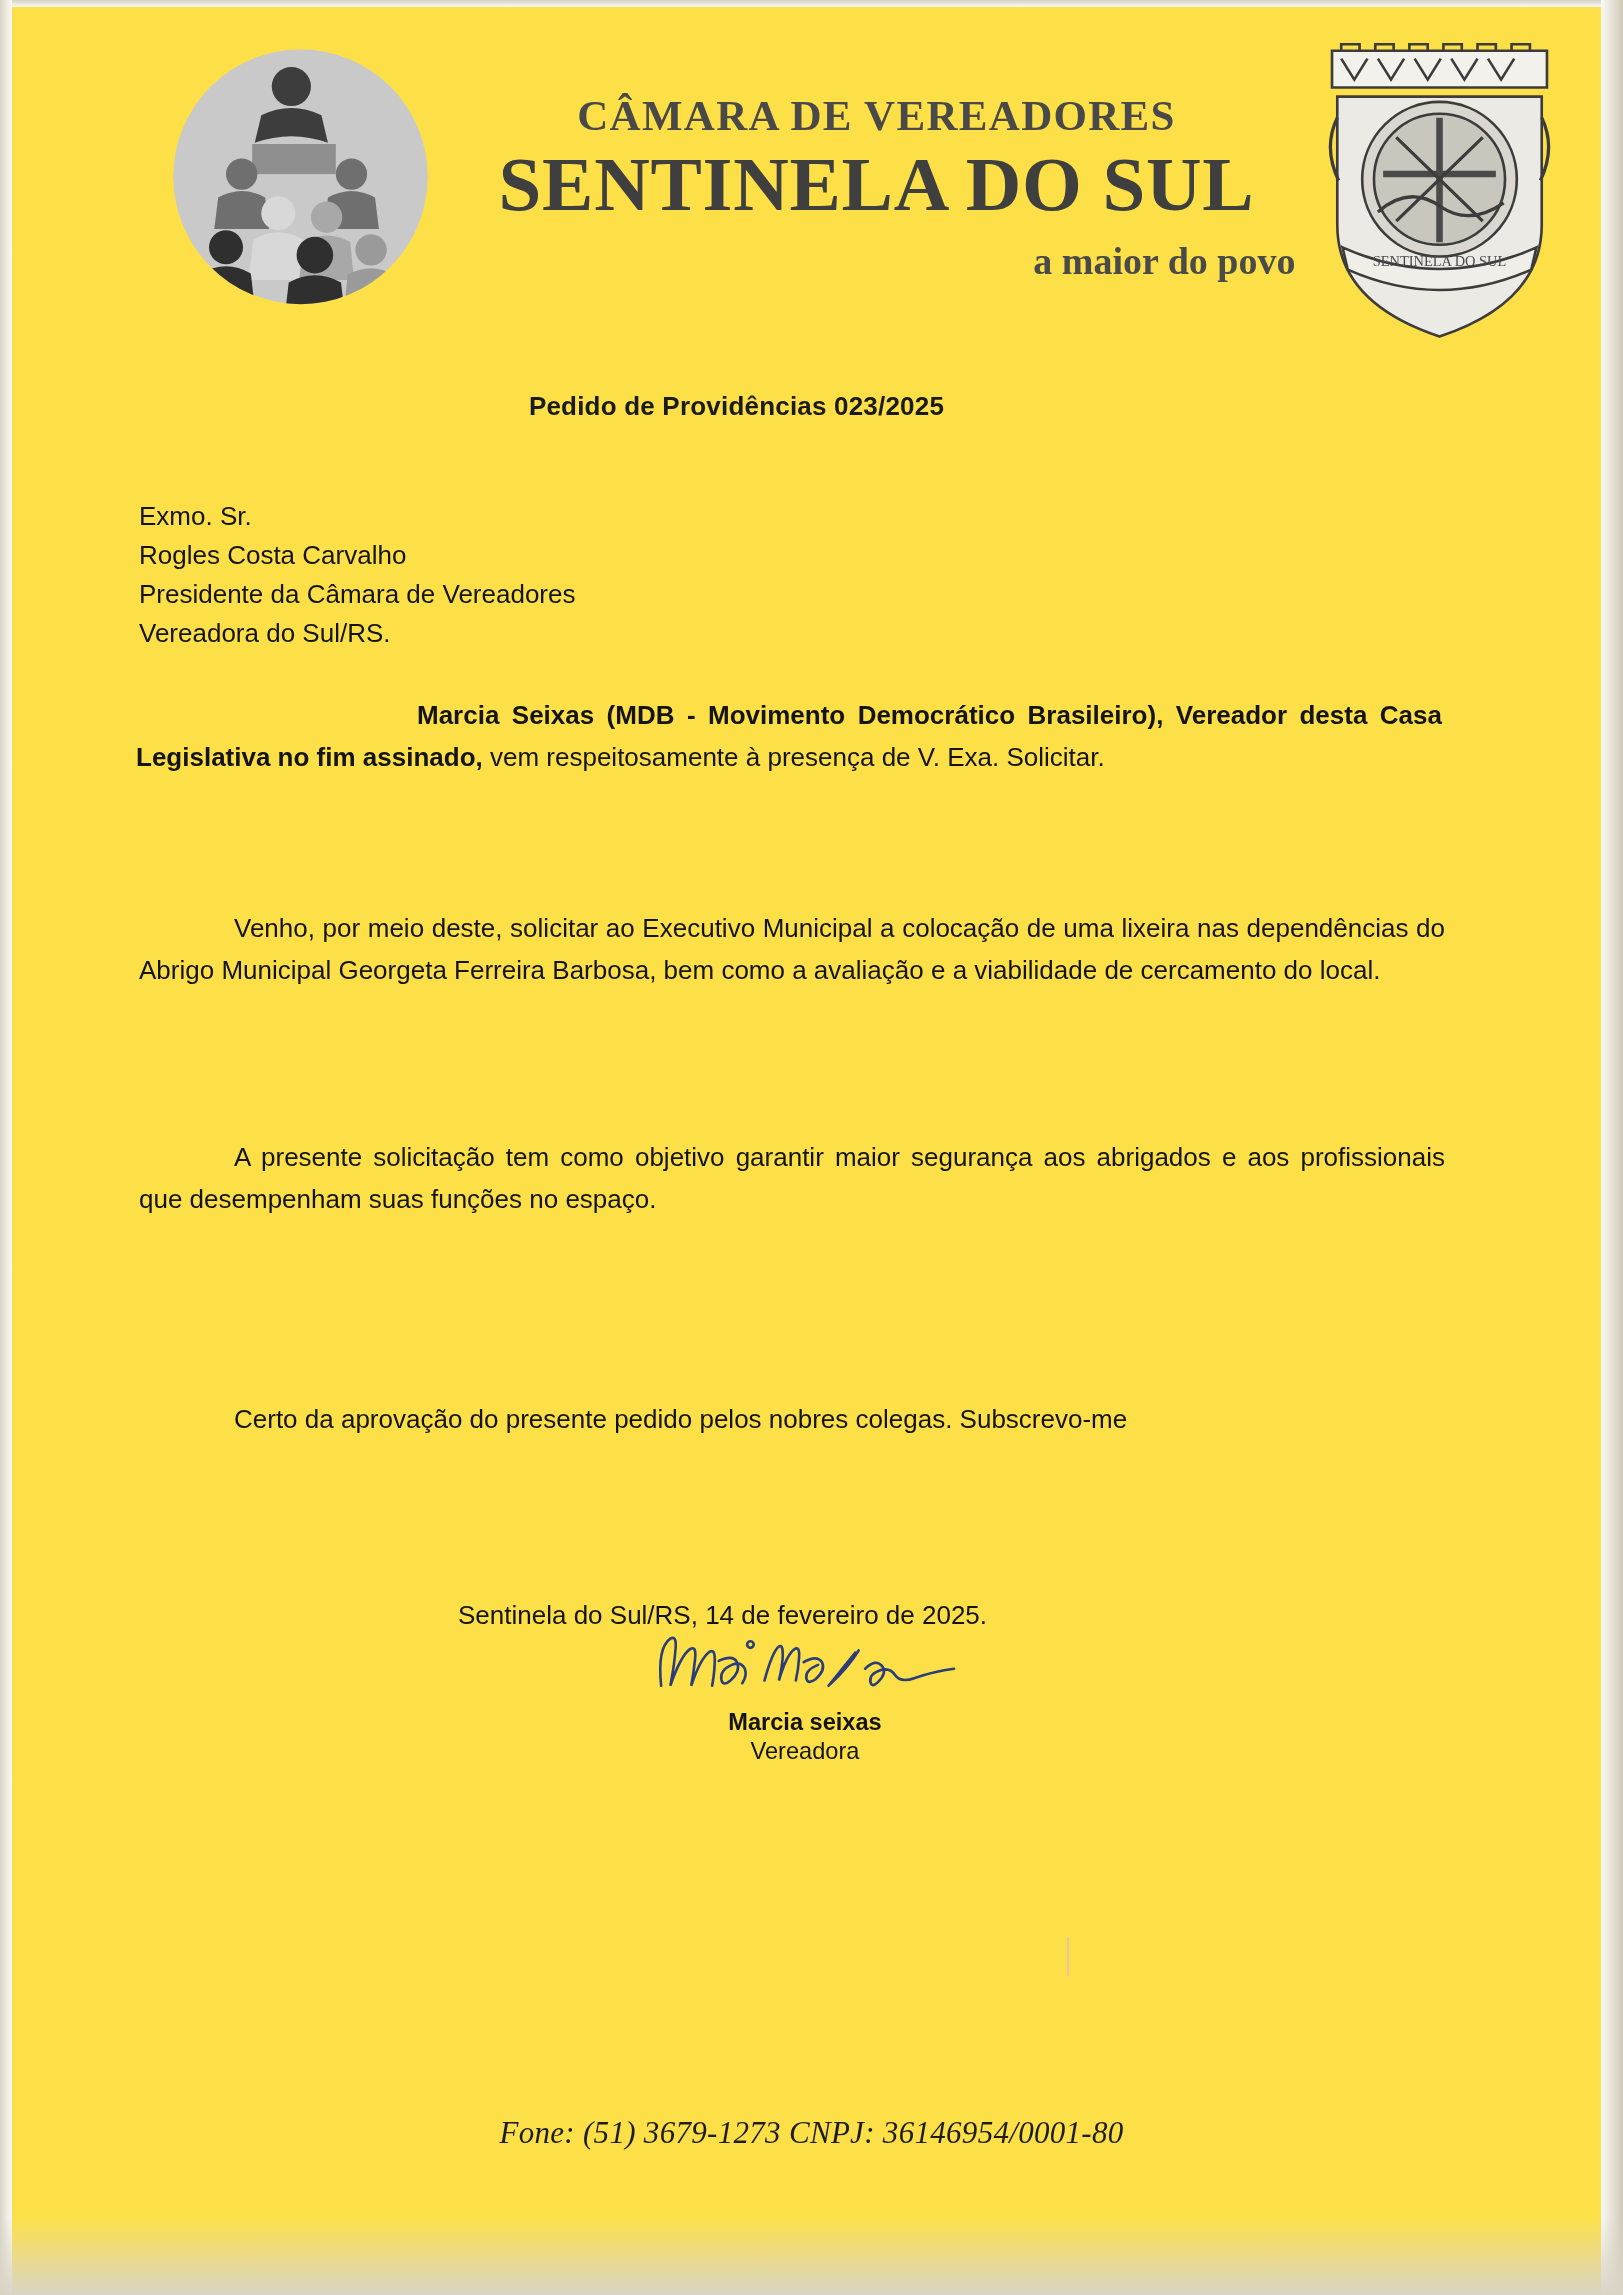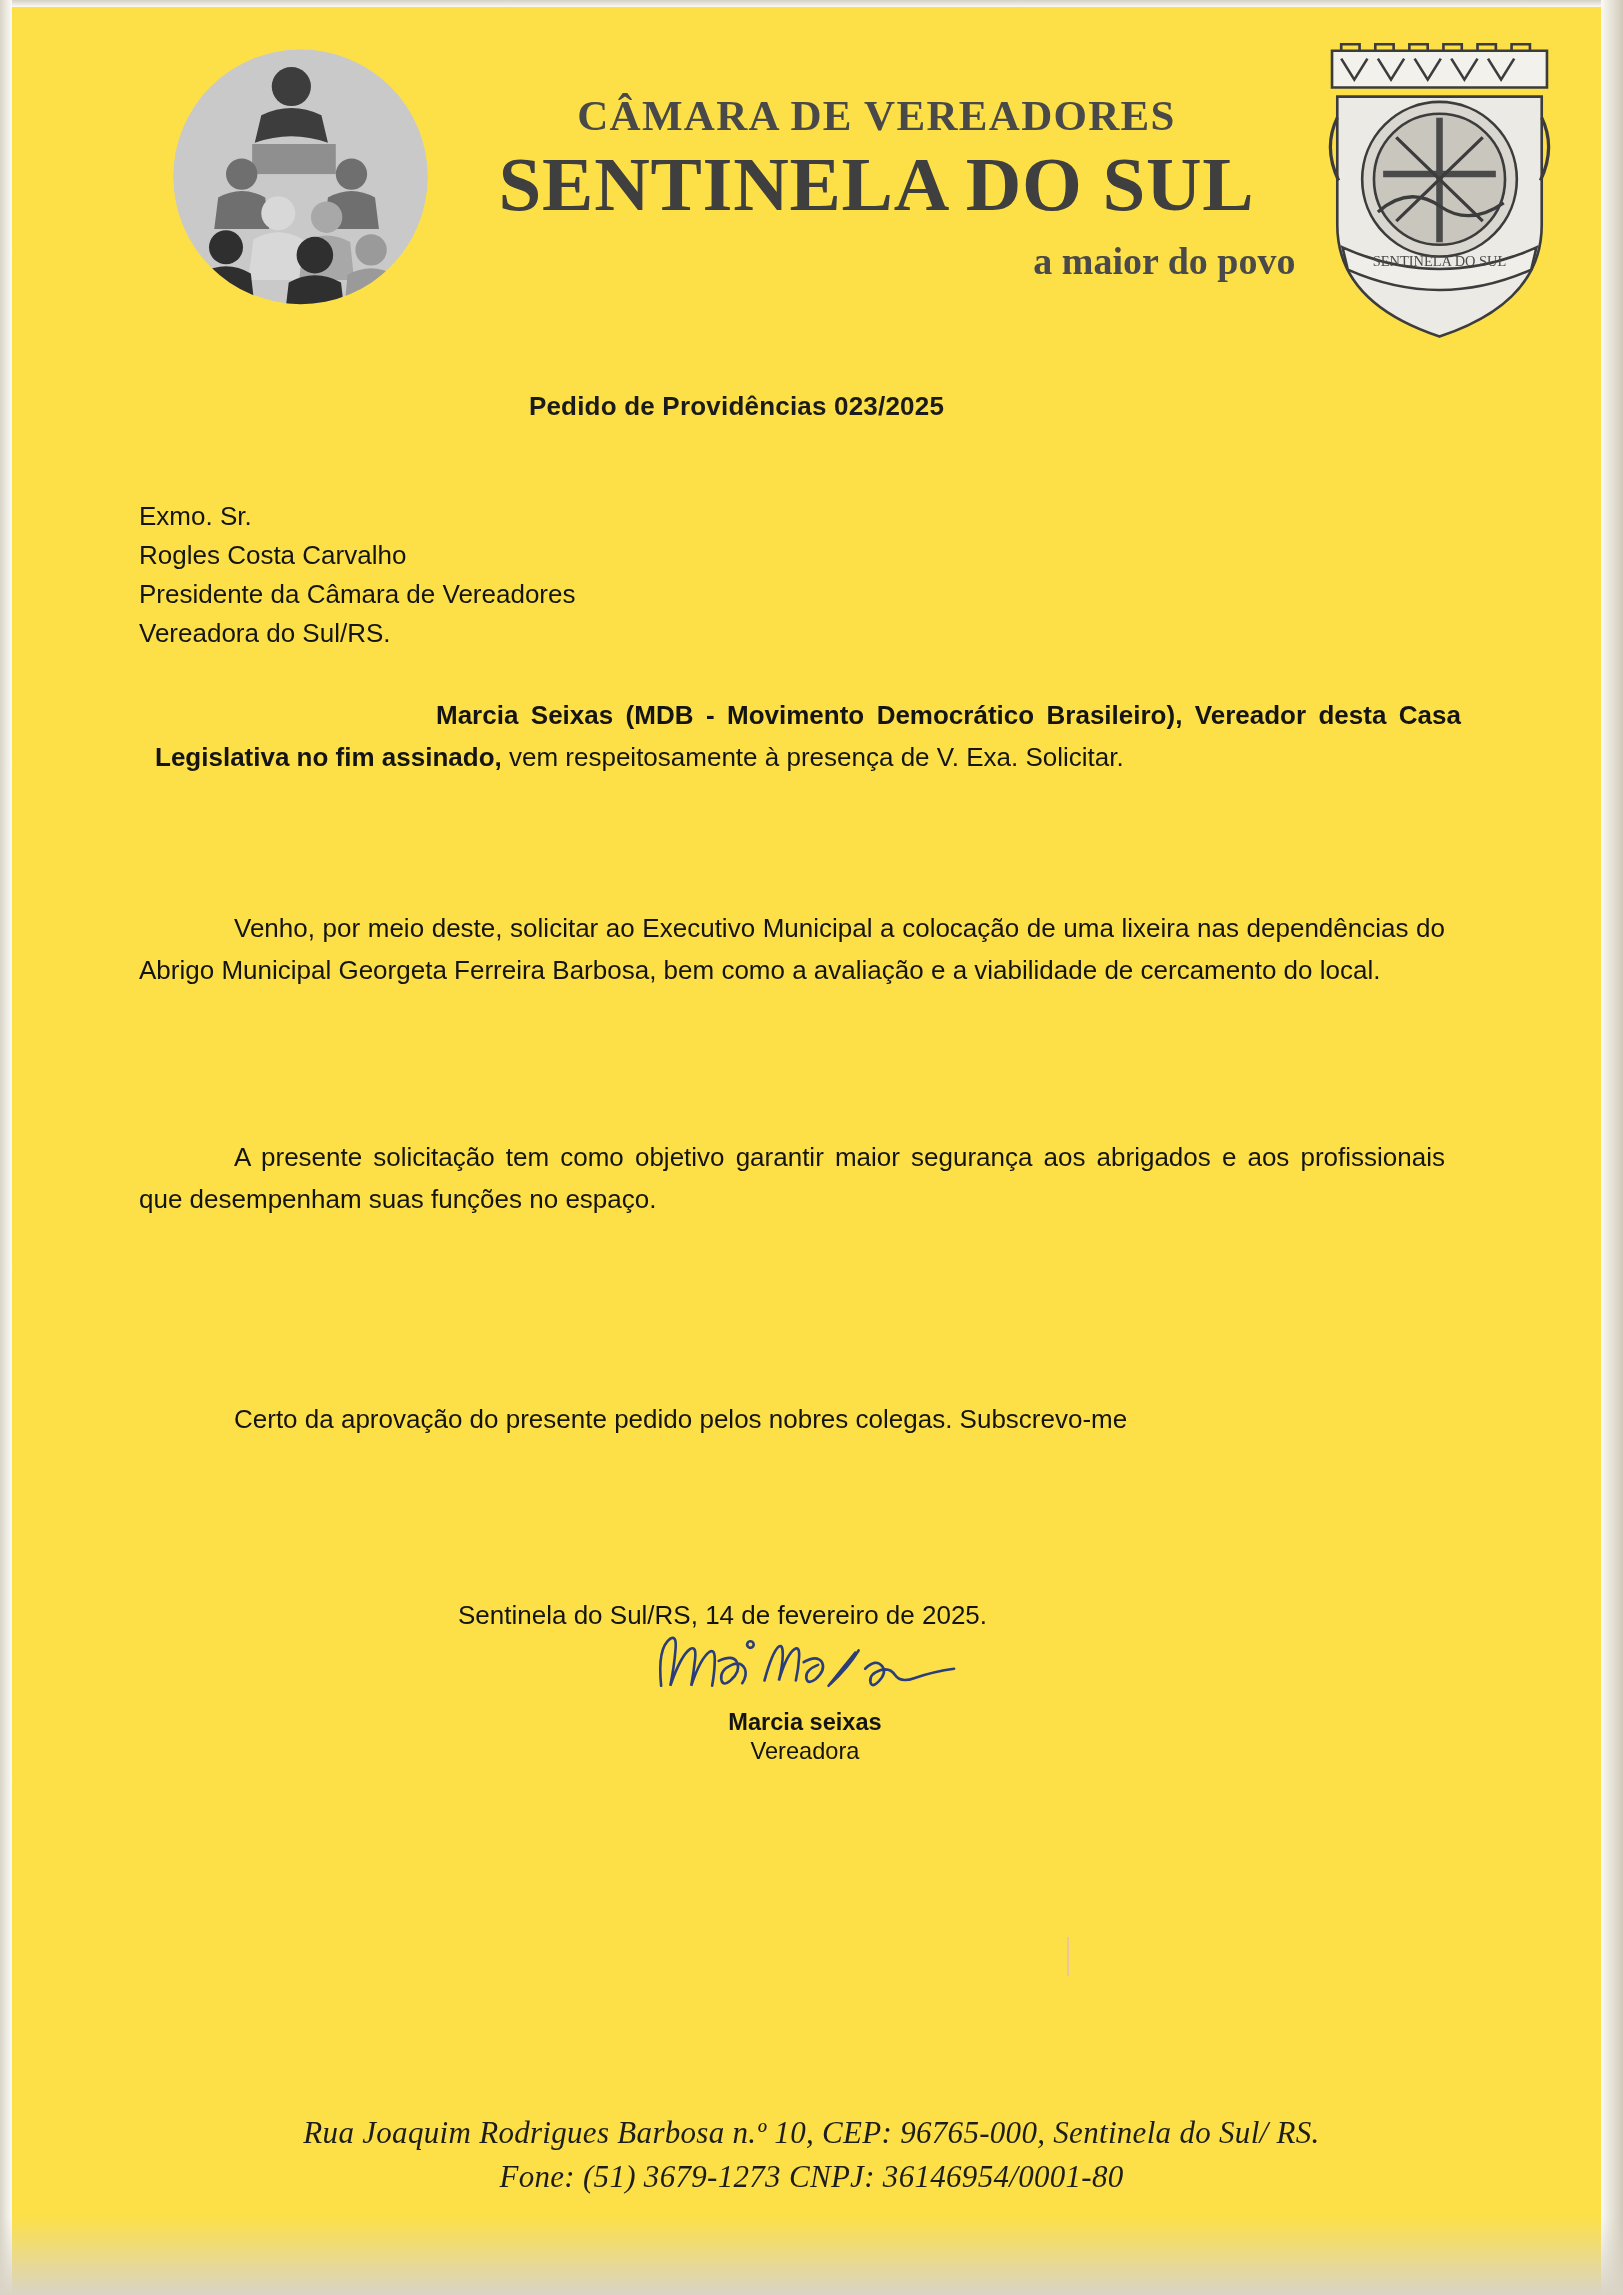--- a/index.html
+++ b/index.html
@@ -137,21 +137,21 @@
 
   .para {
     position: absolute;
     font-size: 26px;
     line-height: 1.62;
     color: #141414;
     text-align: justify;
     text-justify: inter-word;
   }
   .para b { font-weight: bold; }
-  .p1 { left: 155px; top: 694px; width: 1306px; text-indent: 281px; }
+  .p1 { left: 136px; top: 694px; width: 1306px; text-indent: 281px; }
   .p2 { left: 139px; top: 907px; width: 1306px; text-indent: 95px; }
   .p3 { left: 139px; top: 1136px; width: 1306px; text-indent: 95px; }
   .p4 { left: 139px; top: 1358px; width: 1306px; text-indent: 95px; margin-top: 40px; }
 
   .place-date {
     position: absolute;
     left: 458px;
     top: 1600px;
     font-size: 26px;
     color: #141414;
@@ -329,19 +329,18 @@
           </g>
         </svg>
       </div>
       <div class="sig-name">Marcia seixas</div>
       <div class="sig-role">Vereadora</div>
     </div>
 
     <div class="faint-mark"></div>
 
     <div class="footer">
-      <div class="footer-line">Rua Joaquim Rodrigues Barbosa n.º 10, CEP: 96765-000,  Sentinela do Sul/ RS.</div>
       <div class="footer-line">Fone: (51) 3679-1273 CNPJ: 36146954/0001-80</div>
     </div>
 
   </div>
 </div>
 
 
 </body></html>

